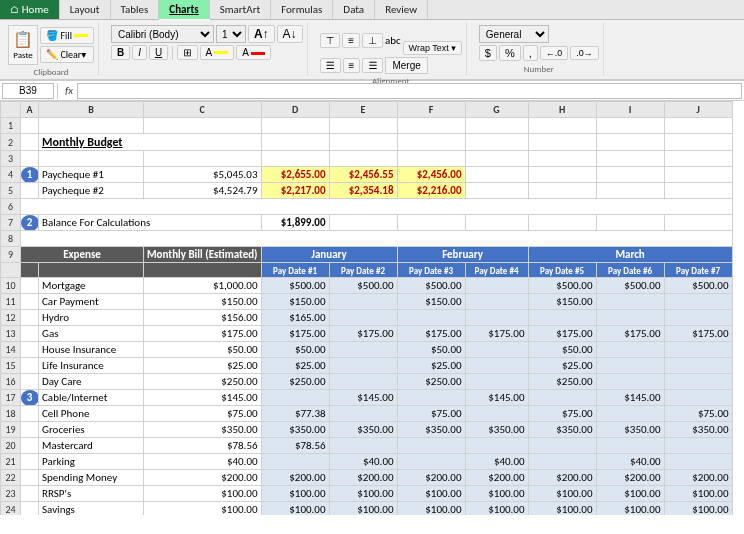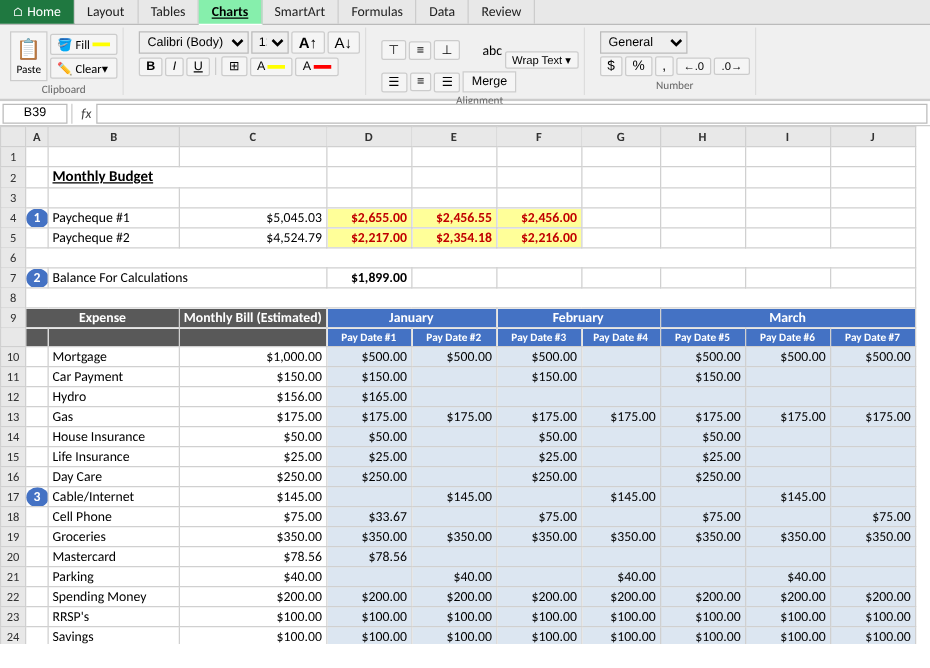--- a/index.html
+++ b/index.html
@@ -99,21 +99,21 @@
             <span style="font-size:10px;">✏️</span>
             <span>Clear▾</span>
           </div>
         </div>
       </div>
       <div class="ribbon-group-label">Clipboard</div>
     </div>
 
     <div class="ribbon-group" style="min-width:160px;">
       <div class="ribbon-row">
-        <select class="rb-select" style="width:88px;">
+        <select class="rb-select" style="width:103px;">
           <option>Calibri (Body)</option>
         </select>
         <select class="rb-num">
           <option>12</option>
         </select>
         <button class="rb-btn" style="font-size:12px; font-weight:bold;">A↑</button>
         <button class="rb-btn" style="font-size:12px;">A↓</button>
       </div>
       <div class="ribbon-row">
         <button class="rb-btn bold-btn">B</button>
@@ -130,21 +130,21 @@
           <span class="font-color-bar"></span>
         </button>
       </div>
     </div>
 
     <div class="ribbon-group" style="min-width:120px;">
       <div class="ribbon-row">
         <button class="rb-btn" style="font-size:10px;">⊤</button>
         <button class="rb-btn" style="font-size:10px;">≡</button>
         <button class="rb-btn" style="font-size:10px;">⊥</button>
-        <span style="margin-left:16px;">abc</span>
+        <span style="margin-left:0;">abc</span>
         <button class="rb-btn" style="font-size:9px;margin-top:16px;">Wrap Text ▾</button>
       </div>
       <div class="ribbon-row">
         <button class="rb-btn" style="font-size:10px;">☰</button>
         <button class="rb-btn" style="font-size:10px;">≡</button>
         <button class="rb-btn" style="font-size:10px;">☰</button>
         <button class="merge-btn">Merge</button>
       </div>
       <div class="ribbon-group-label">Alignment</div>
     </div>
@@ -430,21 +430,21 @@
         <td class="cell-light-blue"></td>
         <td class="right cell-light-blue">$145.00</td>
         <td class="cell-light-blue"></td>
       </tr>
 
       <tr>
         <td class="row-header">18</td>
         <td></td>
         <td>Cell Phone</td>
         <td class="right">$75.00</td>
-        <td class="right cell-light-blue">$33.67</td>
+        <td class="right cell-light-blue">$77.38</td>
         <td class="cell-light-blue"></td>
         <td class="right cell-light-blue">$75.00</td>
         <td class="cell-light-blue"></td>
         <td class="right cell-light-blue">$75.00</td>
         <td class="cell-light-blue"></td>
         <td class="right cell-light-blue">$75.00</td>
       </tr>
 
       <tr>
         <td class="row-header">19</td>

